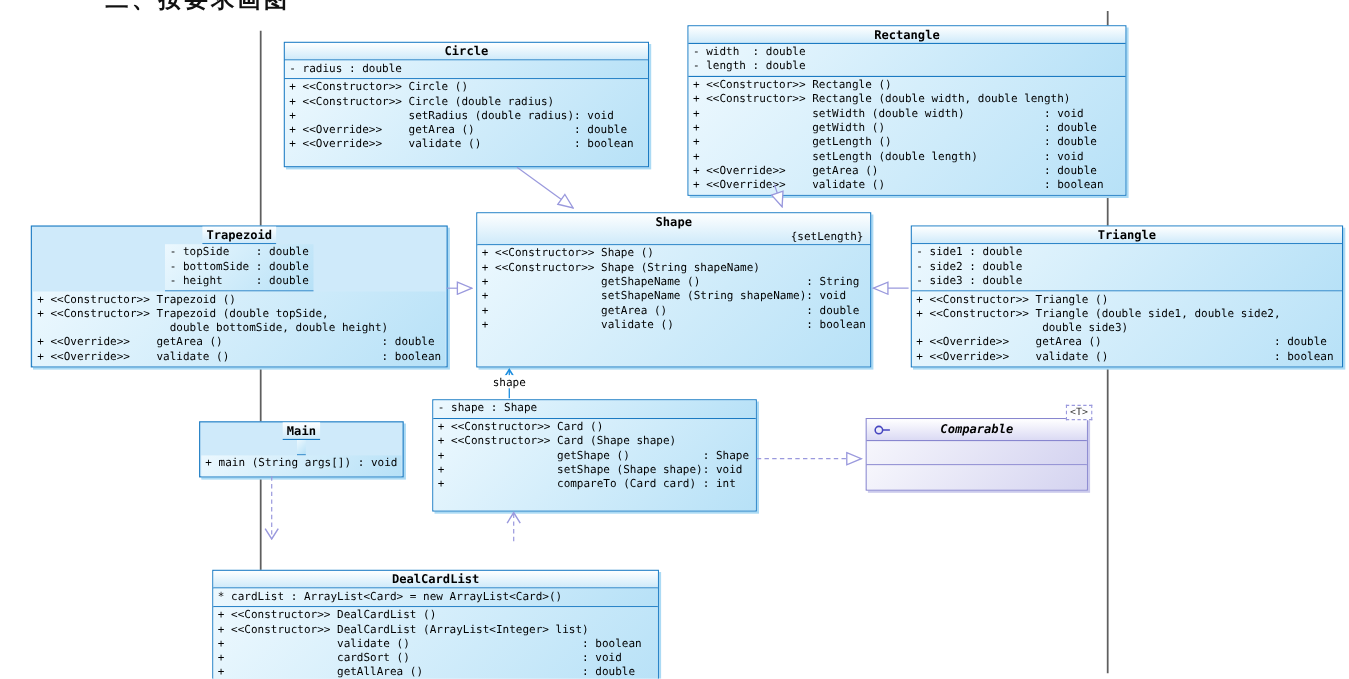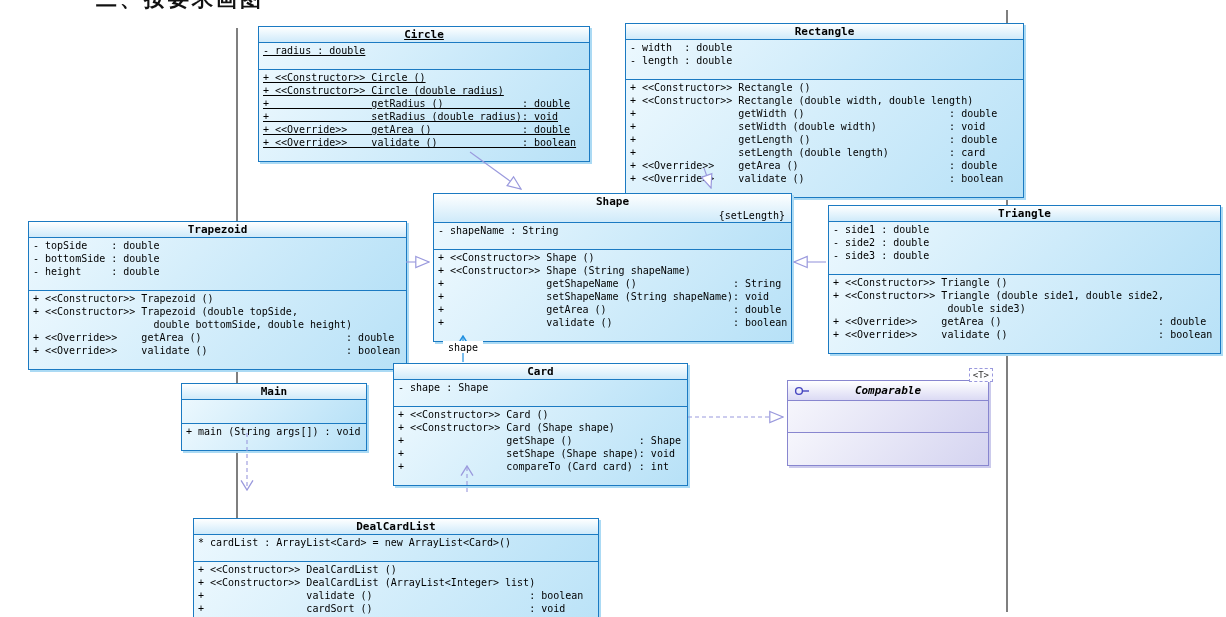--- a/index.html
+++ b/index.html
@@ -20,21 +20,21 @@
     border:1px solid #1b7ac2;box-shadow:2px 2px 0 #abdaf4;background:#cfeafa;
   }
   .cls .title{
     text-align:center;font-weight:bold;font-size:11px;line-height:15px;
     background:linear-gradient(180deg,#feffff 0%,#cfeafa 100%);
     border-bottom:1px solid #1b7ac2;padding:0 4px;
   }
   .t-stereo{font-weight:normal;font-size:10px;line-height:13px;text-align:right;padding-right:2px;}
   .compartment{
     background:linear-gradient(135deg,#ecf8fe 0%,#b7e1f7 100%);
-    font-size:10px;padding:1px 4px 12px;overflow:hidden;
+    font-size:10px;padding:1px 4px 2px;overflow:hidden;
   }
   .attrs{border-bottom:1px solid #1b7ac2;min-height:10px;}
   .methods{flex:1;}
   .row{white-space:pre;line-height:13px;}
   
   .iface{border:1px solid #8886cf;box-shadow:2px 2px 0 #cbcaec;background:#dddcf4;}
   .iface .title{background:linear-gradient(180deg,#ffffff 0%,#dbdaf4 100%);border-bottom:1px solid #8886cf;line-height:19px;position:relative;font-style:italic;}
   .iface .compartment{background:linear-gradient(135deg,#f6f6fc 0%,#d4d3f0 100%);}
   .iface .attrs{border-bottom:1px solid #8886cf;min-height:18px;}
   .iface .methods{min-height:19px;}
@@ -49,77 +49,73 @@
 
 <div class="canvas">
 
   <div class="header-frag">二、按要求画图</div>
 
   <svg class="layer" id="bg-lines">
     <line x1="237" y1="28" x2="237" y2="612" stroke="#5f5f5f" stroke-width="1.6"></line>
     <line x1="1007" y1="10" x2="1007" y2="612" stroke="#5f5f5f" stroke-width="1.6"></line>
   </svg>
 
-  <div class="cls" style="left:258px;top:26px;width:330px;min-height:112px;text-decoration:underline;">
+  <div class="cls" style="left:258px;top:38px;width:330px;min-height:112px;">
     <div class="title">Circle</div>
     <div class="compartment attrs">
         <div class="row">- radius : double</div>
       </div>
     <div class="compartment methods">
         <div class="row">+ &lt;&lt;Constructor&gt;&gt; Circle ()</div>
         <div class="row">+ &lt;&lt;Constructor&gt;&gt; Circle (double radius)</div>
-        <div class="row">+                 getRadius ()             : double</div>
         <div class="row">+                 setRadius (double radius): void</div>
         <div class="row">+ &lt;&lt;Override&gt;&gt;    getArea ()               : double</div>
         <div class="row">+ &lt;&lt;Override&gt;&gt;    validate ()              : boolean</div>
       </div>
   </div>
 
   <div class="cls" style="left:625px;top:23px;width:397px;min-height:144px;">
     <div class="title">Rectangle</div>
     <div class="compartment attrs">
         <div class="row">- width  : double</div>
         <div class="row">- length : double</div>
       </div>
     <div class="compartment methods">
         <div class="row">+ &lt;&lt;Constructor&gt;&gt; Rectangle ()</div>
         <div class="row">+ &lt;&lt;Constructor&gt;&gt; Rectangle (double width, double length)</div>
+        <div class="row">+                 setWidth (double width)            : void</div>
         <div class="row">+                 getWidth ()                        : double</div>
-        <div class="row">+                 setWidth (double width)            : void</div>
         <div class="row">+                 getLength ()                       : double</div>
-        <div class="row">+                 setLength (double length)          : card</div>
+        <div class="row">+                 setLength (double length)          : void</div>
         <div class="row">+ &lt;&lt;Override&gt;&gt;    getArea ()                         : double</div>
         <div class="row">+ &lt;&lt;Override&gt;&gt;    validate ()                        : boolean</div>
       </div>
   </div>
 
-  <div class="cls" style="left:28px;top:221px;width:377px;min-height:117px;">
+  <div class="cls" style="left:28px;top:205px;width:377px;min-height:117px;align-items:center;">
     <div class="title">Trapezoid</div>
     <div class="compartment attrs">
         <div class="row">- topSide    : double</div>
         <div class="row">- bottomSide : double</div>
         <div class="row">- height     : double</div>
       </div>
     <div class="compartment methods">
         <div class="row">+ &lt;&lt;Constructor&gt;&gt; Trapezoid ()</div>
         <div class="row">+ &lt;&lt;Constructor&gt;&gt; Trapezoid (double topSide,</div>
         <div class="row">                    double bottomSide, double height)</div>
         <div class="row">+ &lt;&lt;Override&gt;&gt;    getArea ()                        : double</div>
         <div class="row">+ &lt;&lt;Override&gt;&gt;    validate ()                       : boolean</div>
       </div>
   </div>
 
   <div class="cls" style="left:433px;top:193px;width:357px;min-height:139px;">
     <div class="title">
       <div class="t-name">Shape</div>
       <div class="t-stereo">{setLength}</div>
     </div>
-    <div class="compartment attrs">
-        <div class="row">- shapeName : String</div>
-      </div>
     <div class="compartment methods">
         <div class="row">+ &lt;&lt;Constructor&gt;&gt; Shape ()</div>
         <div class="row">+ &lt;&lt;Constructor&gt;&gt; Shape (String shapeName)</div>
         <div class="row">+                 getShapeName ()                : String</div>
         <div class="row">+                 setShapeName (String shapeName): void</div>
         <div class="row">+                 getArea ()                     : double</div>
         <div class="row">+                 validate ()                    : boolean</div>
       </div>
   </div>
 
@@ -132,30 +128,29 @@
       </div>
     <div class="compartment methods">
         <div class="row">+ &lt;&lt;Constructor&gt;&gt; Triangle ()</div>
         <div class="row">+ &lt;&lt;Constructor&gt;&gt; Triangle (double side1, double side2,</div>
         <div class="row">                   double side3)</div>
         <div class="row">+ &lt;&lt;Override&gt;&gt;    getArea ()                          : double</div>
         <div class="row">+ &lt;&lt;Override&gt;&gt;    validate ()                         : boolean</div>
       </div>
   </div>
 
-  <div class="cls" style="left:181px;top:383px;width:184px;min-height:49px;">
+  <div class="cls" style="left:181px;top:383px;width:184px;min-height:49px;align-items:center;">
     <div class="title">Main</div>
     <div class="compartment attrs"></div>
     <div class="compartment methods">
         <div class="row">+ main (String args[]) : void</div>
       </div>
   </div>
 
   <div class="cls" style="left:393px;top:363px;width:293px;min-height:100px;">
-    <div class="title">Card</div>
     <div class="compartment attrs">
         <div class="row">- shape : Shape</div>
       </div>
     <div class="compartment methods">
         <div class="row">+ &lt;&lt;Constructor&gt;&gt; Card ()</div>
         <div class="row">+ &lt;&lt;Constructor&gt;&gt; Card (Shape shape)</div>
         <div class="row">+                 getShape ()           : Shape</div>
         <div class="row">+                 setShape (Shape shape): void</div>
         <div class="row">+                 compareTo (Card card) : int</div>
       </div>

